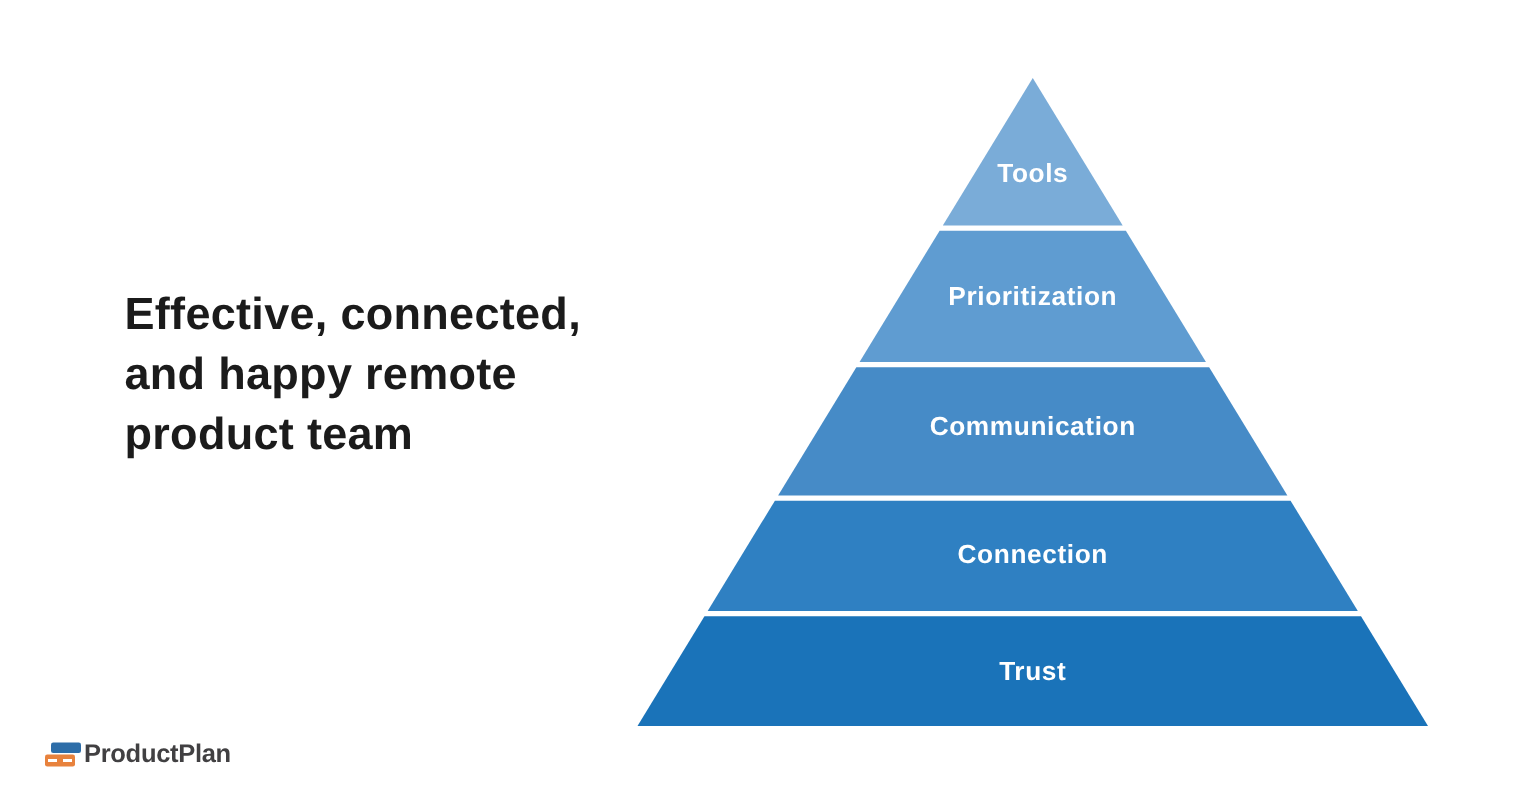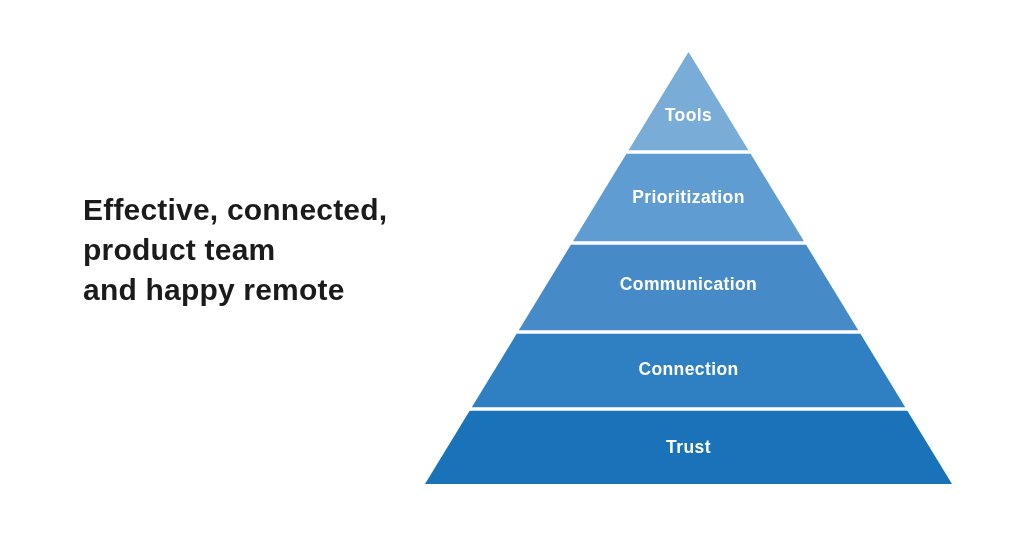--- a/index.html
+++ b/index.html
@@ -82,31 +82,40 @@
     letter-spacing: -0.2px;
   }
 </style>
 </head>
 <body>
 
 <div class="canvas">
 
   <div class="headline" style="color: rgb(27, 27, 27);">
     <span>Effective, connected,</span>
+    <span>and happy remote</span>
     <span>product team</span>
-    <span>and happy remote</span>
   </div>
 
   <svg class="pyramid" viewBox="0 0 1024 536">
       <polygon points="688.5,52 748.4584490740741,150.3 628.5415509259259,150.3" fill="#7aacd8"></polygon>
       <text x="688.5" y="115" class="lvl-label" fill="#ffffff">Tools</text>
       <polygon points="626.406712962963,153.8 750.593287037037,153.8 803.9642361111112,241.3 573.0357638888888,241.3" fill="#5f9cd1"></polygon>
       <text x="688.5" y="197" class="lvl-label" fill="#ffffff">Prioritization</text>
       <polygon points="570.9009259259259,244.8 806.0990740740741,244.8 858.2501157407407,330.3 518.7498842592593,330.3" fill="#468bc7"></polygon>
       <text x="688.5" y="284" class="lvl-label" fill="#ffffff">Communication</text>
       <polygon points="516.6150462962963,333.8 860.3849537037037,333.8 905.216550925926,407.3 471.78344907407404,407.3" fill="#2f80c2"></polygon>
       <text x="688.5" y="369" class="lvl-label" fill="#ffffff">Connection</text>
       <polygon points="469.6486111111111,410.8 907.3513888888889,410.8 952,484 425,484" fill="#1a73b9"></polygon>
       <text x="688.5" y="447" class="lvl-label" fill="#ffffff">Trust</text>
     </svg>
 
+  <div class="logo">
+    <div class="logo-icon">
+      <div class="bar bar-blue" style="background: rgb(45, 109, 168);"></div>
+      <div class="bar bar-orange" style="background: rgb(232, 130, 61);">
+        <span class="dash"></span>
+      </div>
+    </div>
+    <span class="logo-text" style="color: rgb(65, 64, 66);">ProductPlan</span>
+  </div>
 
 </div>
 
 </body></html>

